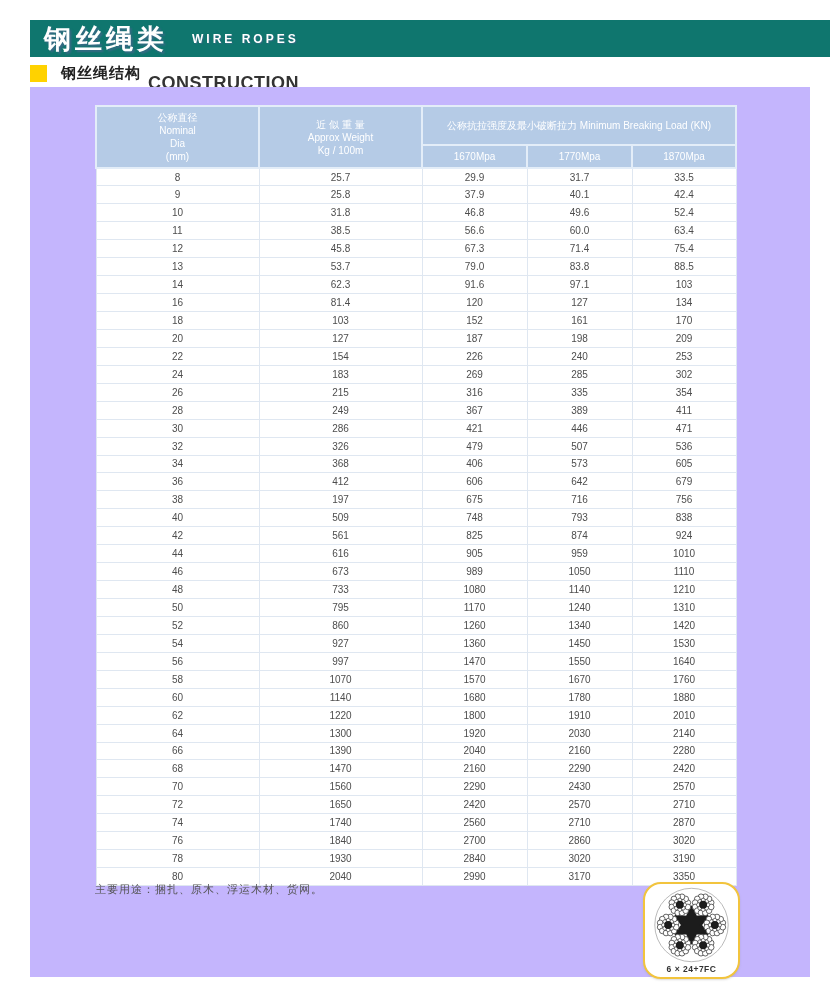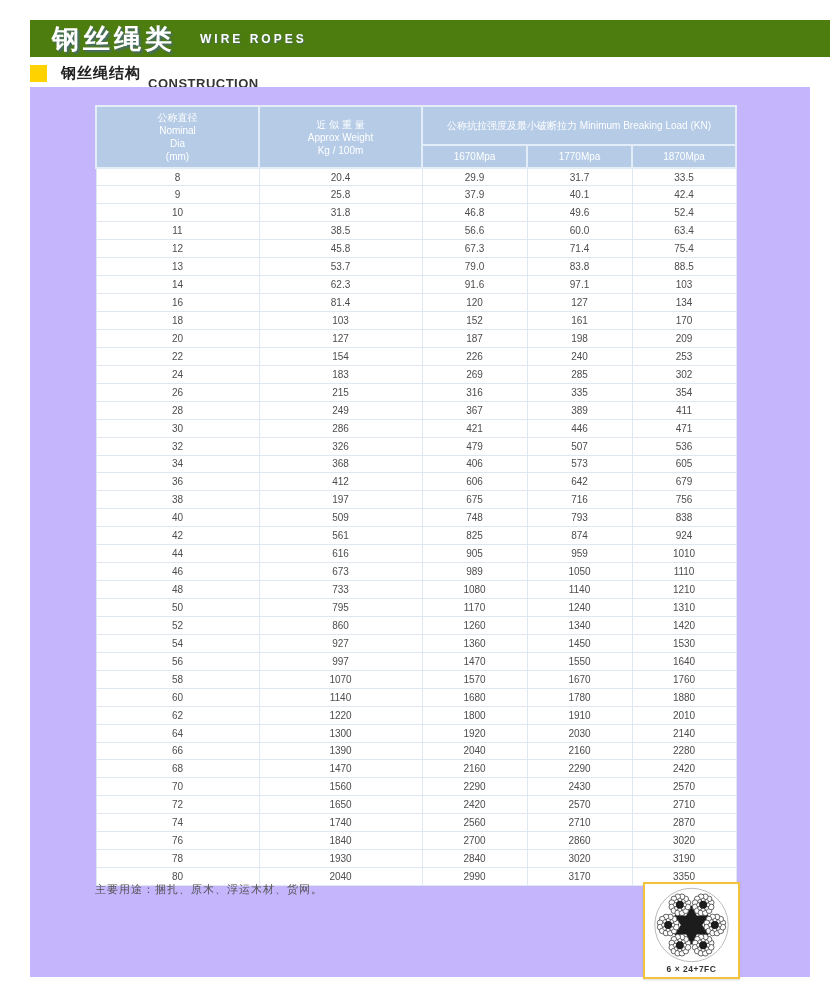--- a/index.html
+++ b/index.html
@@ -12,23 +12,23 @@
     position:relative;
     width:830px;
     height:1000px;
     background:#ffffff;
     overflow:hidden;
   }
   
   .banner {
     position:absolute;
     left:30px; top:20px; right:0; height:37px;
-    background:#4d7c0f;
+    background:#0f766e;
     display:flex; align-items:center;
-    padding-left:22px;
+    padding-left:14px;
   }
   .banner-zh {
     color:#ffffff;
     font-size:27px;
     font-weight:bold;
     letter-spacing:4px;
     text-shadow:2px 2px 2px rgba(70,100,140,0.75);
   }
   .banner-en {
     color:#ffffff;
@@ -44,21 +44,21 @@
     position:absolute;
     left:30px; top:64px; height:18px;
     display:flex; align-items:center;
   }
   .bullet {
     width:17px; height:17px;
     background:#ffd200;
     margin-right:14px;
   }
   .section-zh { font-size:15px; font-weight:bold; color:#222; letter-spacing:1px; }
-  .section-en { font-size:13px; font-weight:bold; color:#333; margin-left:7px; letter-spacing:0.5px;margin-top:21px; }
+  .section-en { font-size:18px; font-weight:bold; color:#333; margin-left:7px; letter-spacing:0.5px;margin-top:21px; }
   
   .panel {
     position:absolute;
     left:30px; top:87px;
     width:780px; height:890px;
     background:#c4b5fd;
   }
   
   table.spec {
     position:absolute;
@@ -99,21 +99,21 @@
     color:#555;
     letter-spacing:1px;
   }
   
   .rope-box {
     position:absolute;
     left:613px; top:795px;
     width:97px; height:97px;
     background:#ffffff;
     border:2px solid #f2c43d;
-    border-radius:0;
+    border-radius:18px;
     box-shadow:0 1px 2px rgba(150,150,150,0.35);
     display:flex; flex-direction:column; align-items:center;
     padding-top:3px;
   }
   .rope-box svg { display:block; }
   .rope-label {
     font-size:8.5px;
     font-weight:bold;
     color:#333;
     margin-top:1px;
@@ -163,21 +163,21 @@
         </tr>
         <tr>
           <th class="sub">1670Mpa</th>
           <th class="sub">1770Mpa</th>
           <th class="sub">1870Mpa</th>
         </tr>
       </thead>
       <tbody>
           <tr>
             <td>8</td>
-            <td>20.4</td>
+            <td>25.7</td>
             <td>29.9</td>
             <td>31.7</td>
             <td>33.5</td>
           </tr>
           <tr>
             <td>9</td>
             <td>25.8</td>
             <td>37.9</td>
             <td>40.1</td>
             <td>42.4</td>

